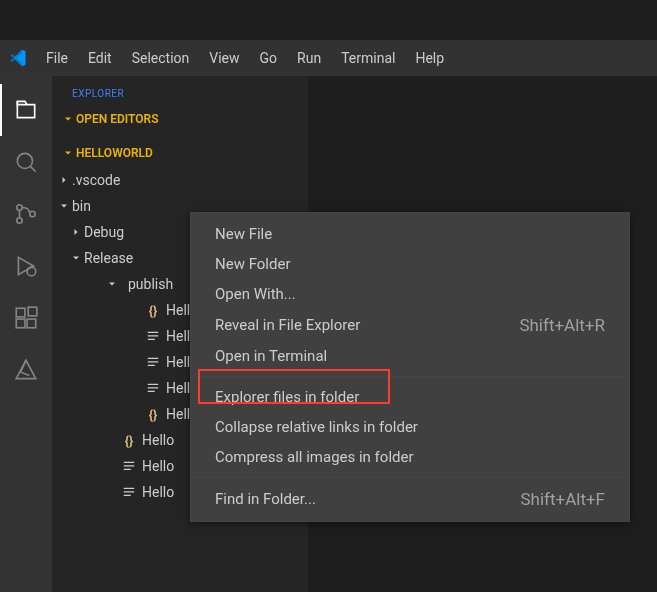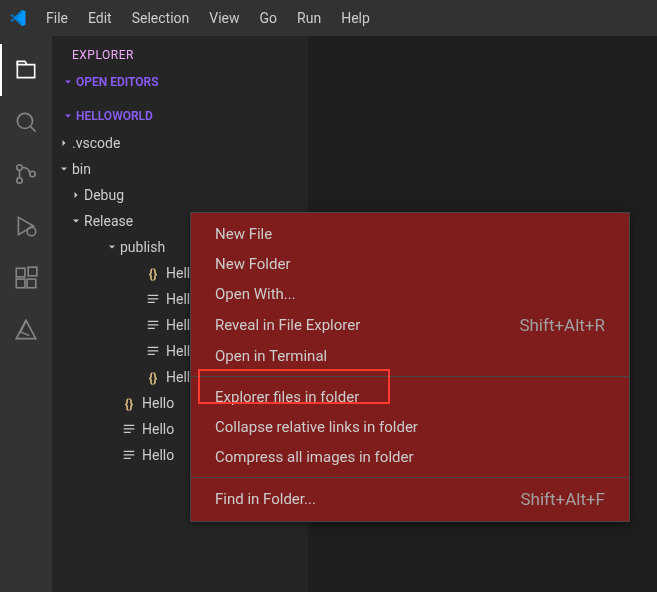--- a/index.html
+++ b/index.html
@@ -16,20 +16,21 @@
       height: 592px;
       overflow: hidden;
       position: relative;
     }
     .titlebar {
       height: 36px;
       background: #323233;
       display: flex;
       align-items: center;
       padding: 4px 8px;
+      margin-top: 40px;
     }
     .logo {
       width: 20px;
       height: 20px;
       margin-right: 8px;
     }
     .menu-items {
       display: flex;
     }
     .menu-item {
@@ -73,32 +74,32 @@
       background: #ffffff;
     }
     .sidebar {
       width: 256px;
       background: #252526;
       display: flex;
       flex-direction: column;
     }
     .sidebar-title {
       padding: 12px 20px 8px 20px;
-      font-size: 12px;
-      color: #f0abfc;
+      font-size: 10px;
+      color: #3b82f6;
       text-transform: uppercase;
       letter-spacing: 0.5px;
     }
     .section-header {
       display: flex;
       align-items: center;
       padding: 4px 8px;
       font-size: 12px;
       font-weight: 600;
-      color: #8b5cf6;
+      color: #eab308;
       cursor: pointer;
       text-transform: uppercase;
     }
     .tree {
       flex: 1;
       font-size: 14px;
       padding-top: 2px;
     }
     .tree-item {
       display: flex;
@@ -135,21 +136,21 @@
     }
     .editor-area {
       flex: 1;
       background: #1e1e1e;
     }
     .context-menu {
       position: absolute;
       left: 190px;
       top: 212px;
       width: 440px;
-      background: #7f1d1d;
+      background: #404040;
       border: 1px solid #454545;
       box-shadow: 0 2px 8px rgba(0,0,0,0.5);
       padding: 6px 0;
       z-index: 100;
     }
     .context-item {
       display: flex;
       justify-content: space-between;
       align-items: center;
       padding: 6px 24px;
@@ -168,41 +169,42 @@
     }
     .highlight-box {
       position: absolute;
       border: 2px solid #ff3b30;
       pointer-events: none;
       z-index: 101;
     }
     .indent-0 { padding-left: 8px; }
     .indent-1 { padding-left: 4px; }
     .indent-2 { padding-left: 16px; }
-    .indent-3 { padding-left: 52px; }
+    .indent-3 { padding-left: 52px; gap: 8px; }
     .indent-4 { padding-left: 68px; }
     .indent-5 { padding-left: 92px; }
   </style>
 </head>
 <body>
 
 <div class="titlebar">
   <span class="logo">
     <svg viewBox="0 0 24 24" width="20" height="20">
       <path fill="#0098ff" d="M17 2L7 12l10 10 4-2V4l-4-2z"></path>
       <path fill="#007acc" d="M17 2L3 15l2 2L17 6V2zM17 22L3 9l2-2 12 11v4z" opacity="0.8"></path>
     </svg>
   </span>
   <div class="menu-items">
     <div class="menu-item">File</div>
     <div class="menu-item">Edit</div>
     <div class="menu-item">Selection</div>
     <div class="menu-item">View</div>
     <div class="menu-item">Go</div>
     <div class="menu-item">Run</div>
+    <div class="menu-item">Terminal</div>
     <div class="menu-item">Help</div>
   </div>
 </div>
 
 <div class="main-area">
   <div class="activity-bar">
     <div class="activity-icon active">
       <svg width="26" height="26" viewBox="0 0 24 24" fill="none" stroke="currentColor" stroke-width="1.5">
         <path d="M4 4h7l2 3h7v12H4V4z"></path>
         <path d="M4 4v3h9"></path>

